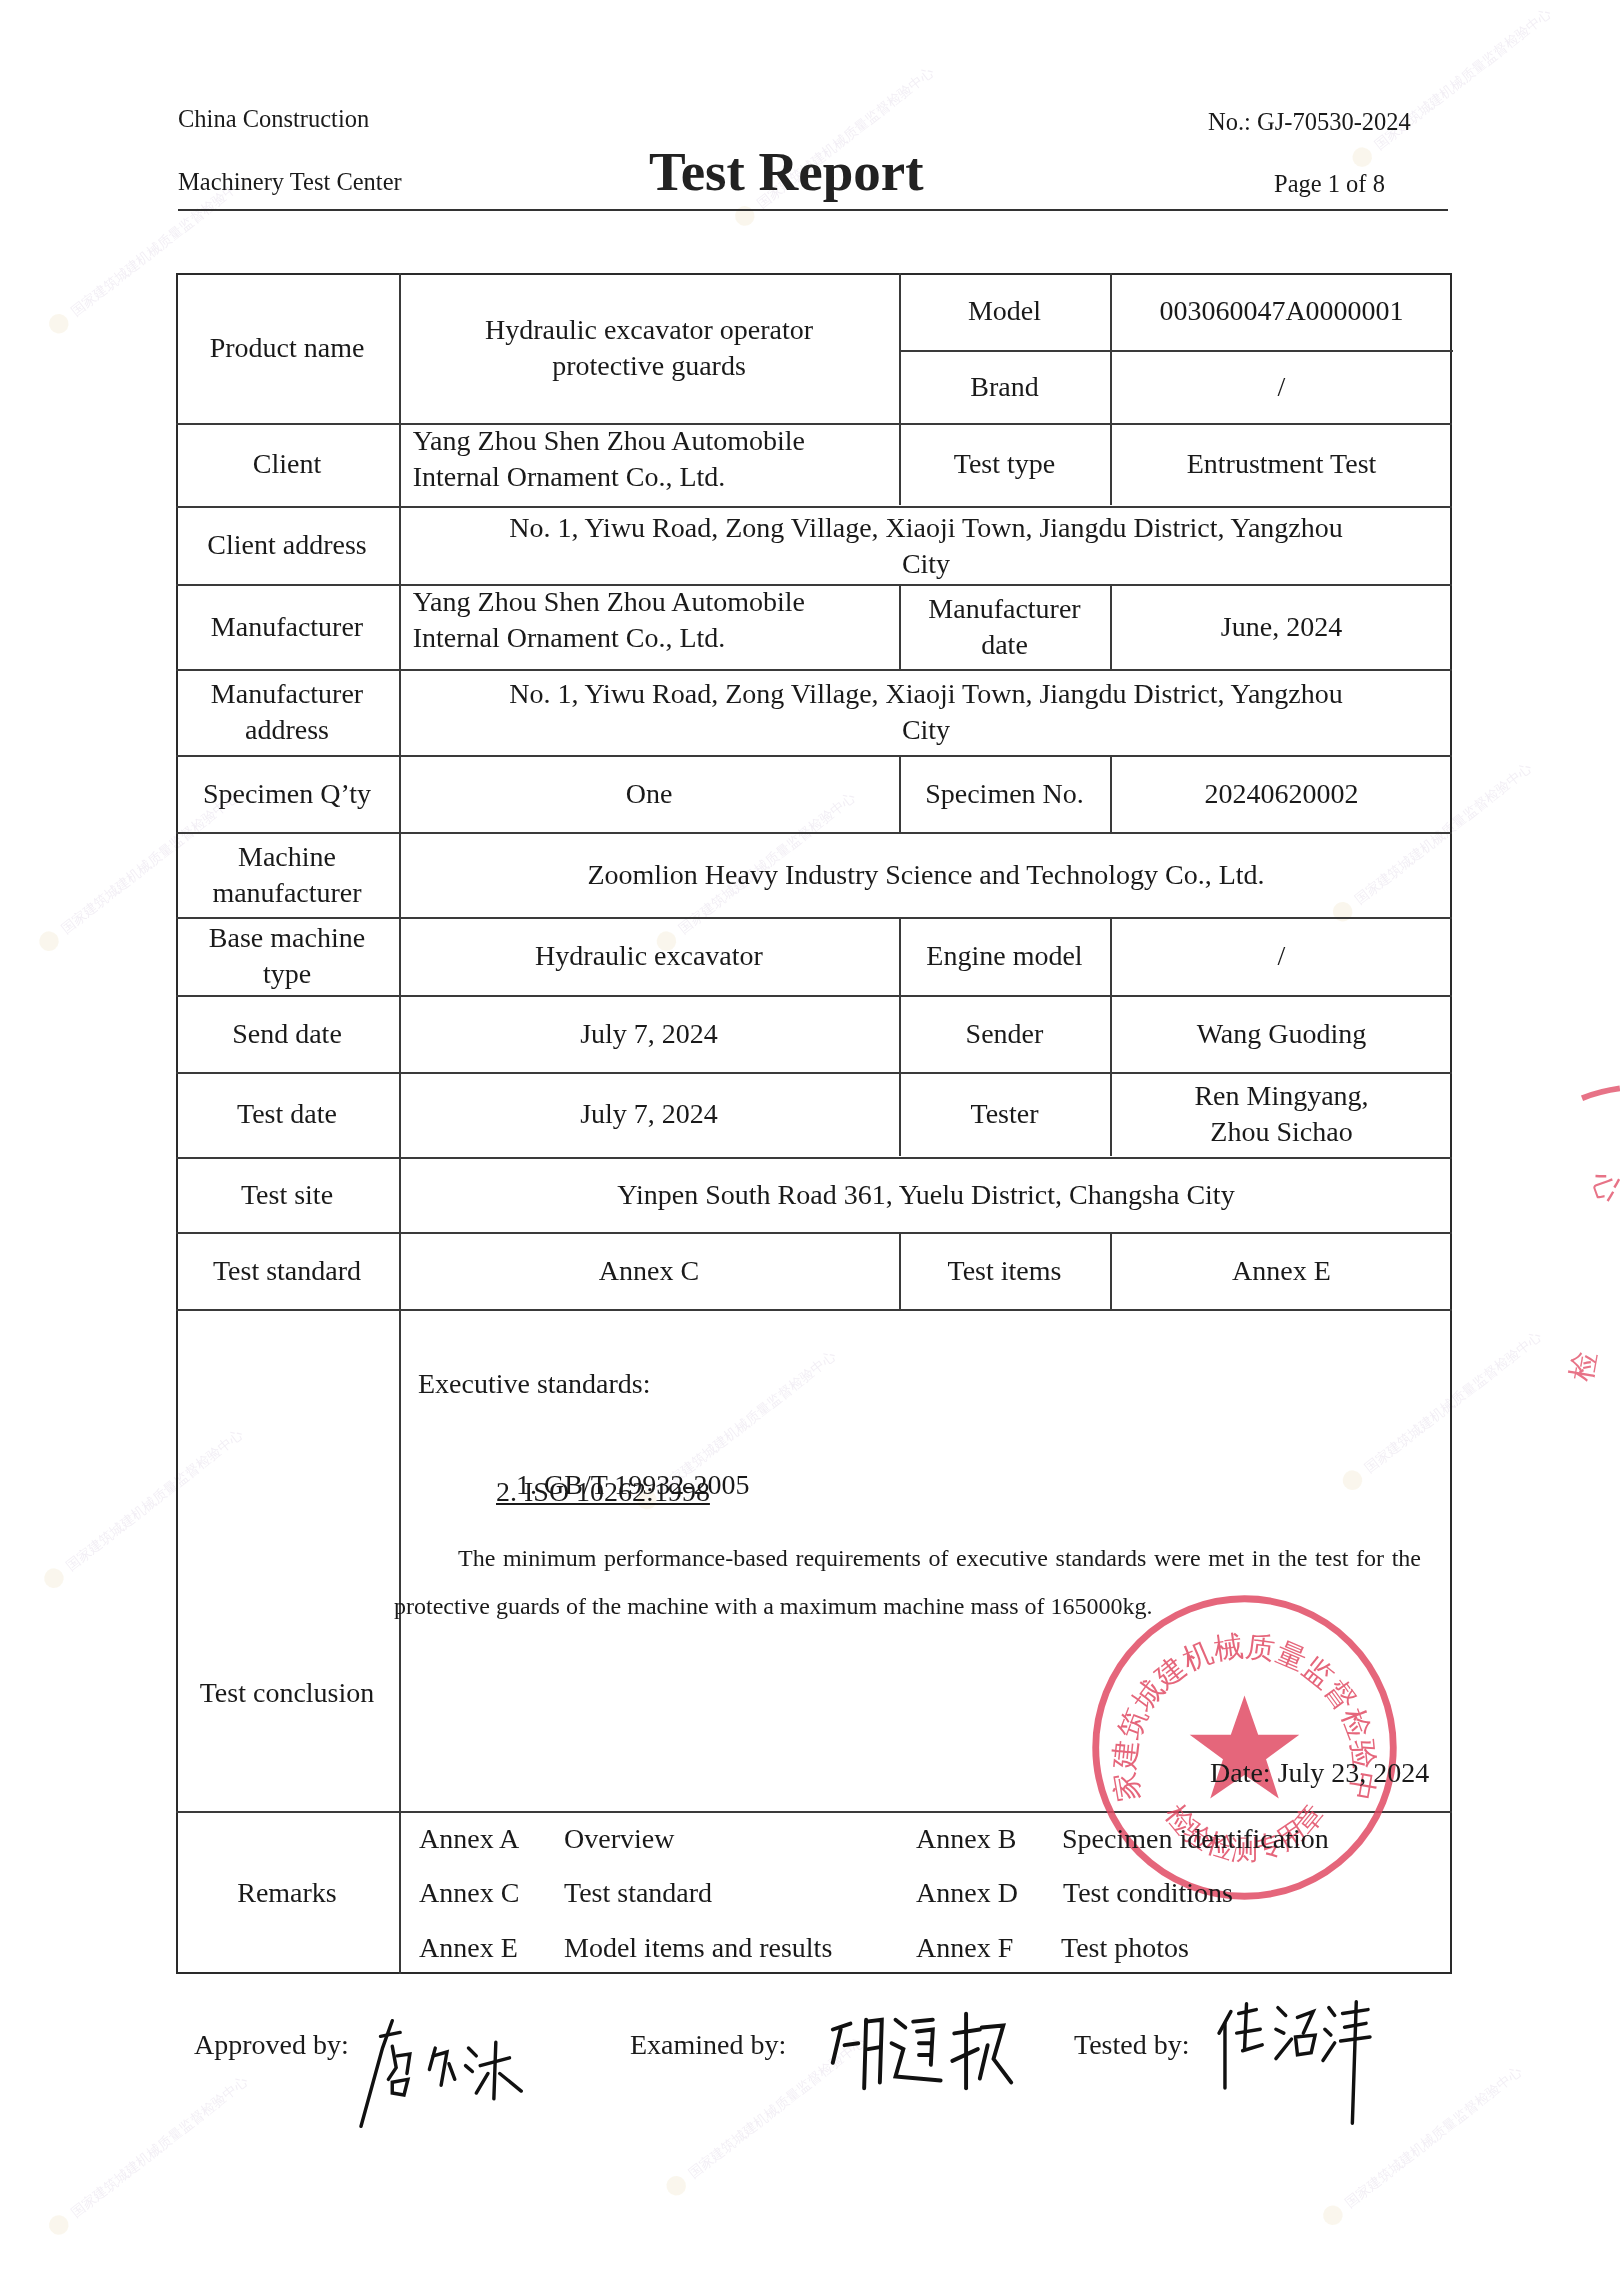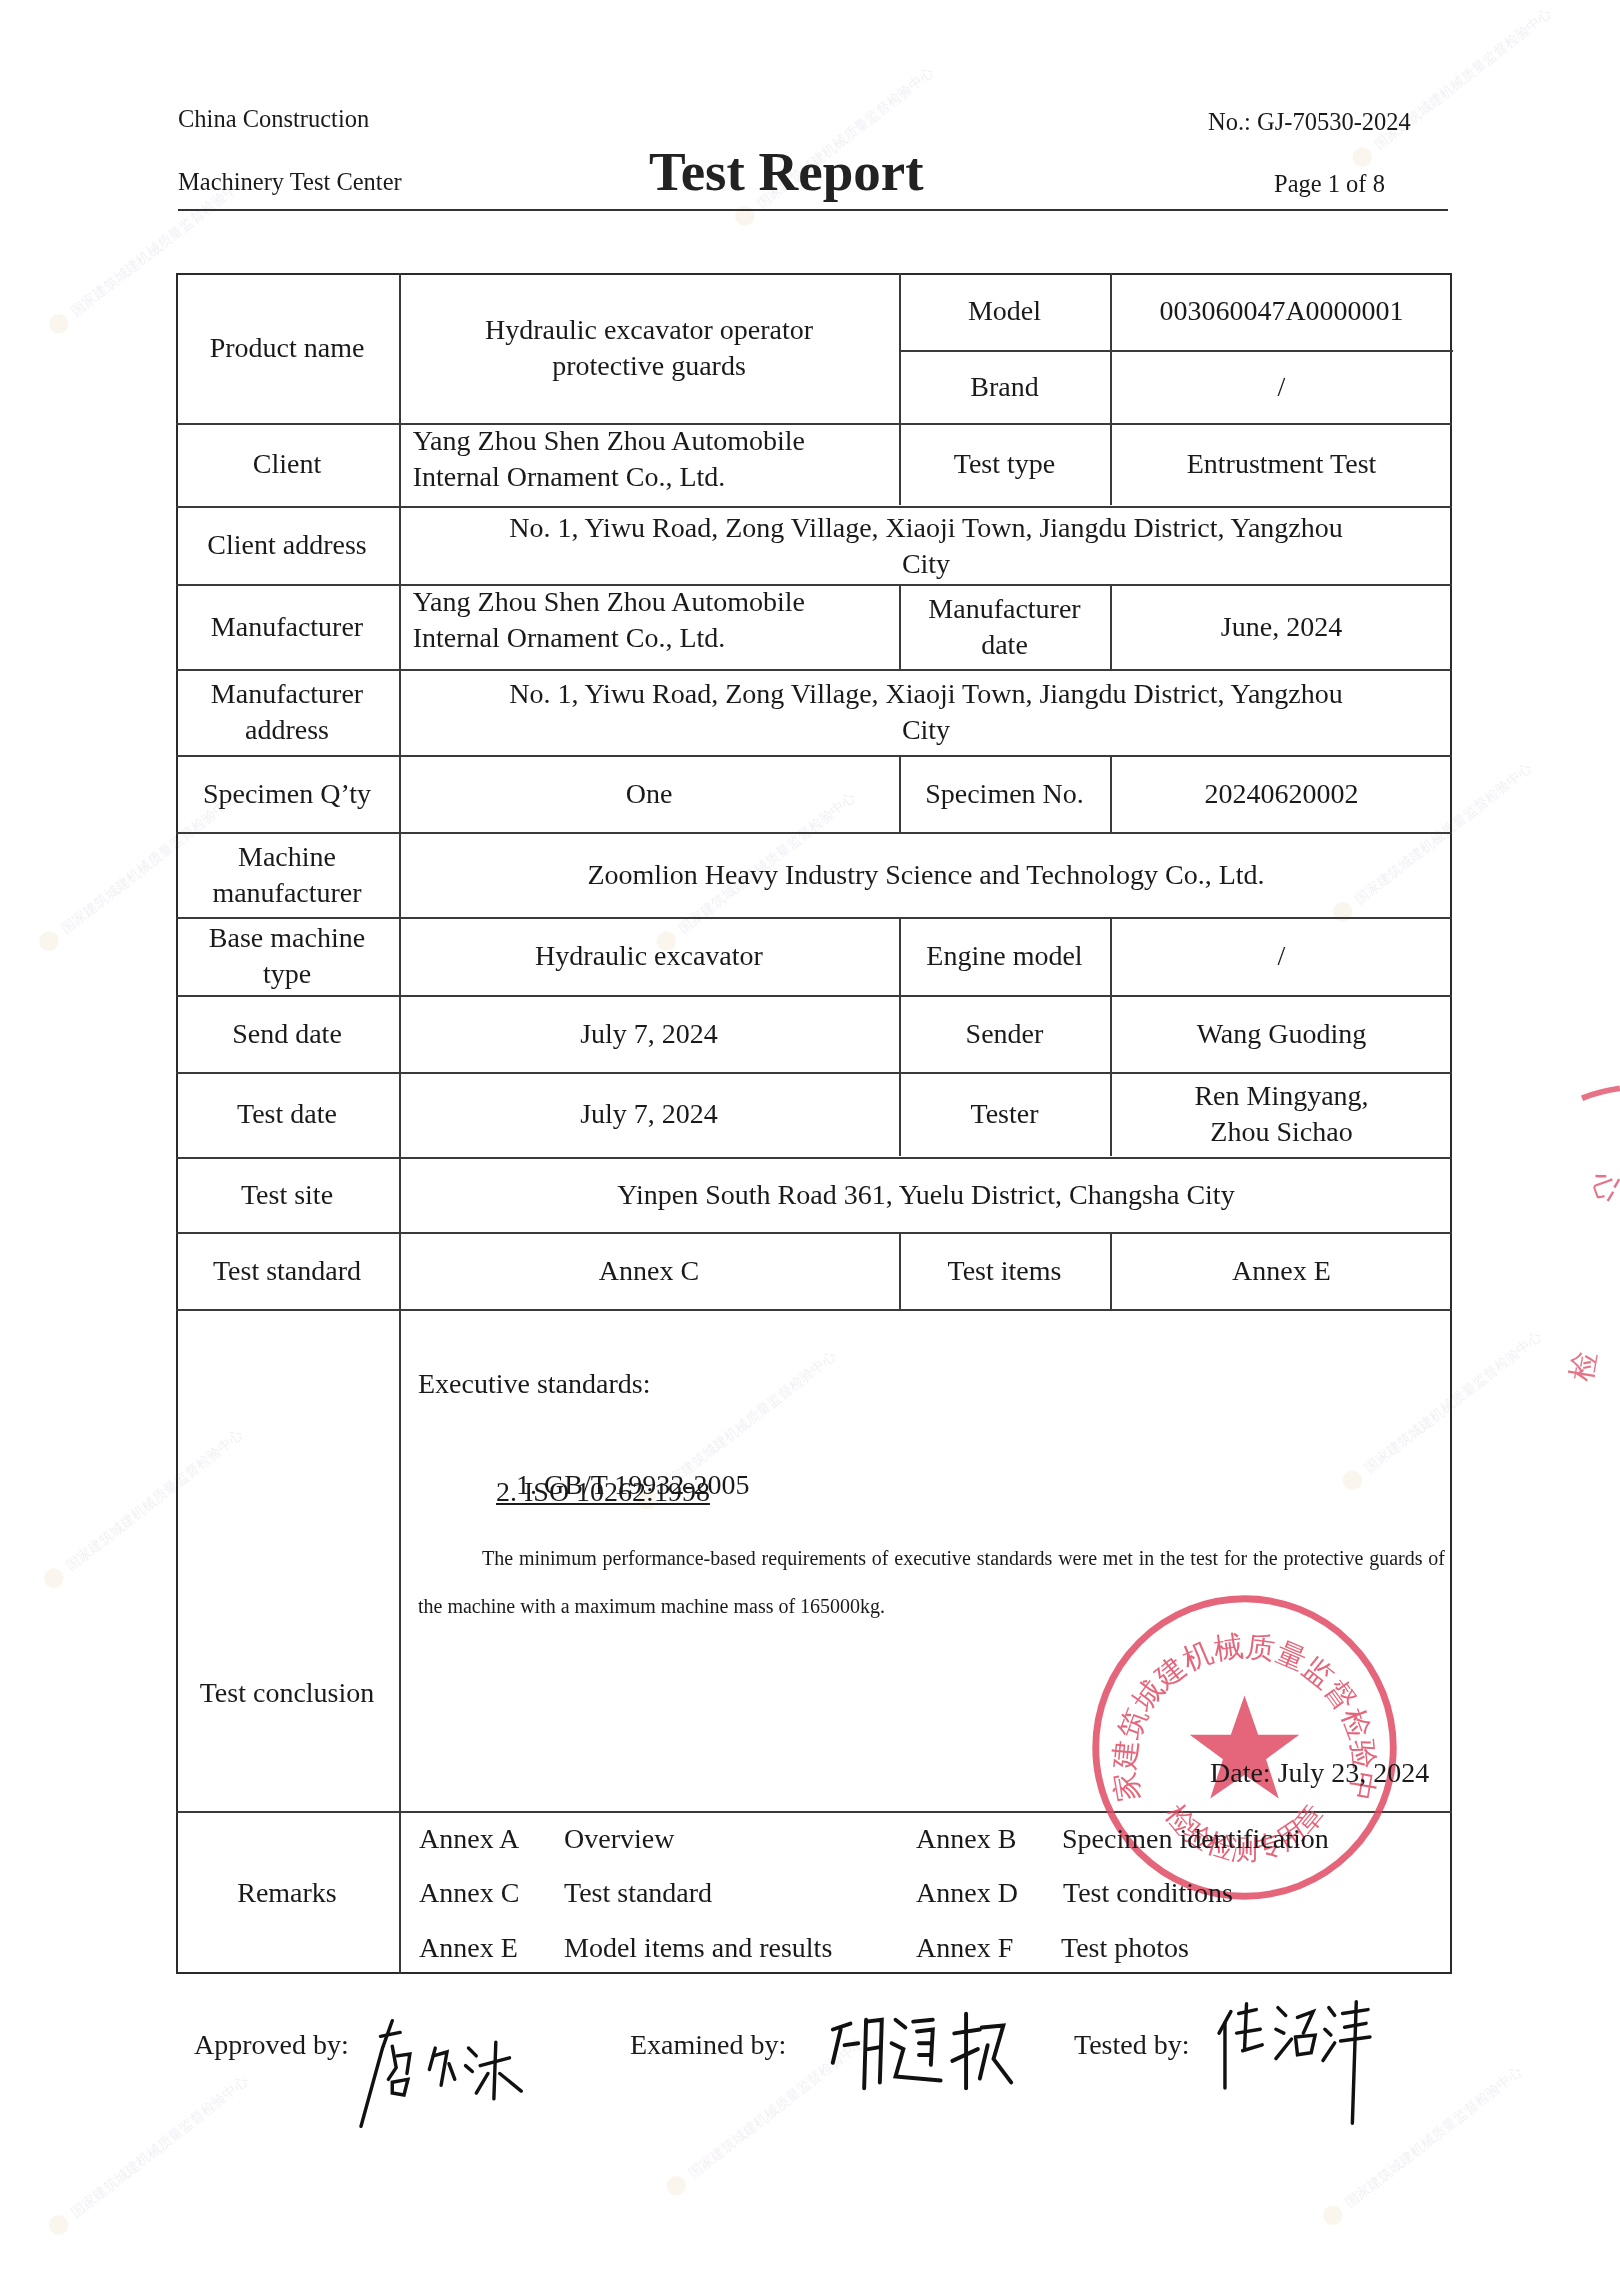--- a/index.html
+++ b/index.html
@@ -15,21 +15,21 @@
   
   .tbl-wrap { position: absolute; left: 176px; top: 273px; width: 1276px; height: 1701px;
               border: 2px solid #2a2a2a; box-sizing: border-box; }
   .hline { position: absolute; height: 2px; background: #3a3a3a; }
   .vline { position: absolute; width: 2px; background: #3a3a3a; }
   .cell { position: absolute; display: flex; align-items: center; justify-content: center;
           text-align: center; font-size: 28px; line-height: 36px; box-sizing: border-box; padding: 0 7.8px; }
   .cell.left { justify-content: flex-start; text-align: left; padding-left: 13.7px; }
 
   .concl-text { position: absolute; font-size: 28px; line-height: 1; white-space: nowrap; }
-  .concl-para { position: absolute; left: 418px; width: 1027px; font-size: 20px; line-height: 48px;
+  .concl-para { position: absolute; left: 394px; width: 1027px; font-size: 24px; line-height: 48px;
                 text-align: justify; text-indent: 64px; }
 
   .remark { position: absolute; font-size: 28px; line-height: 1; white-space: nowrap; }
 
   .sig-label { position: absolute; font-size: 28px; line-height: 1; white-space: nowrap; }
   .signature { position: absolute; }
 
   .seal { position: absolute; }
   .watermark { position: absolute; opacity: 0.18; pointer-events: none; }
 </style>

